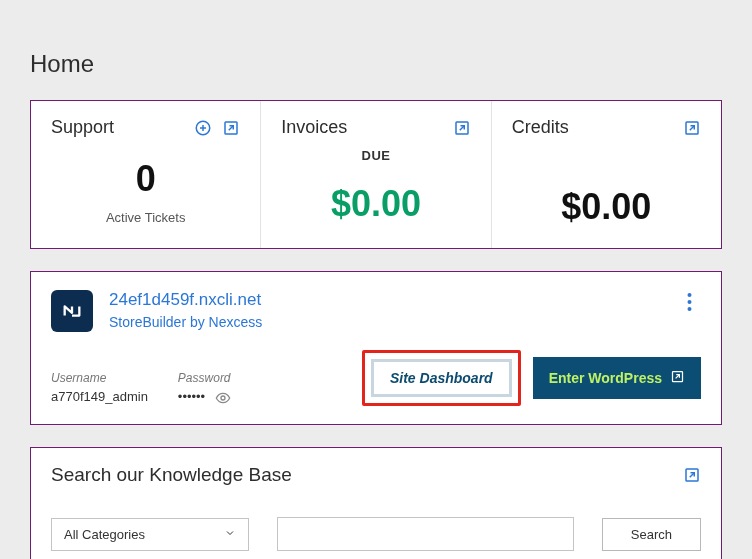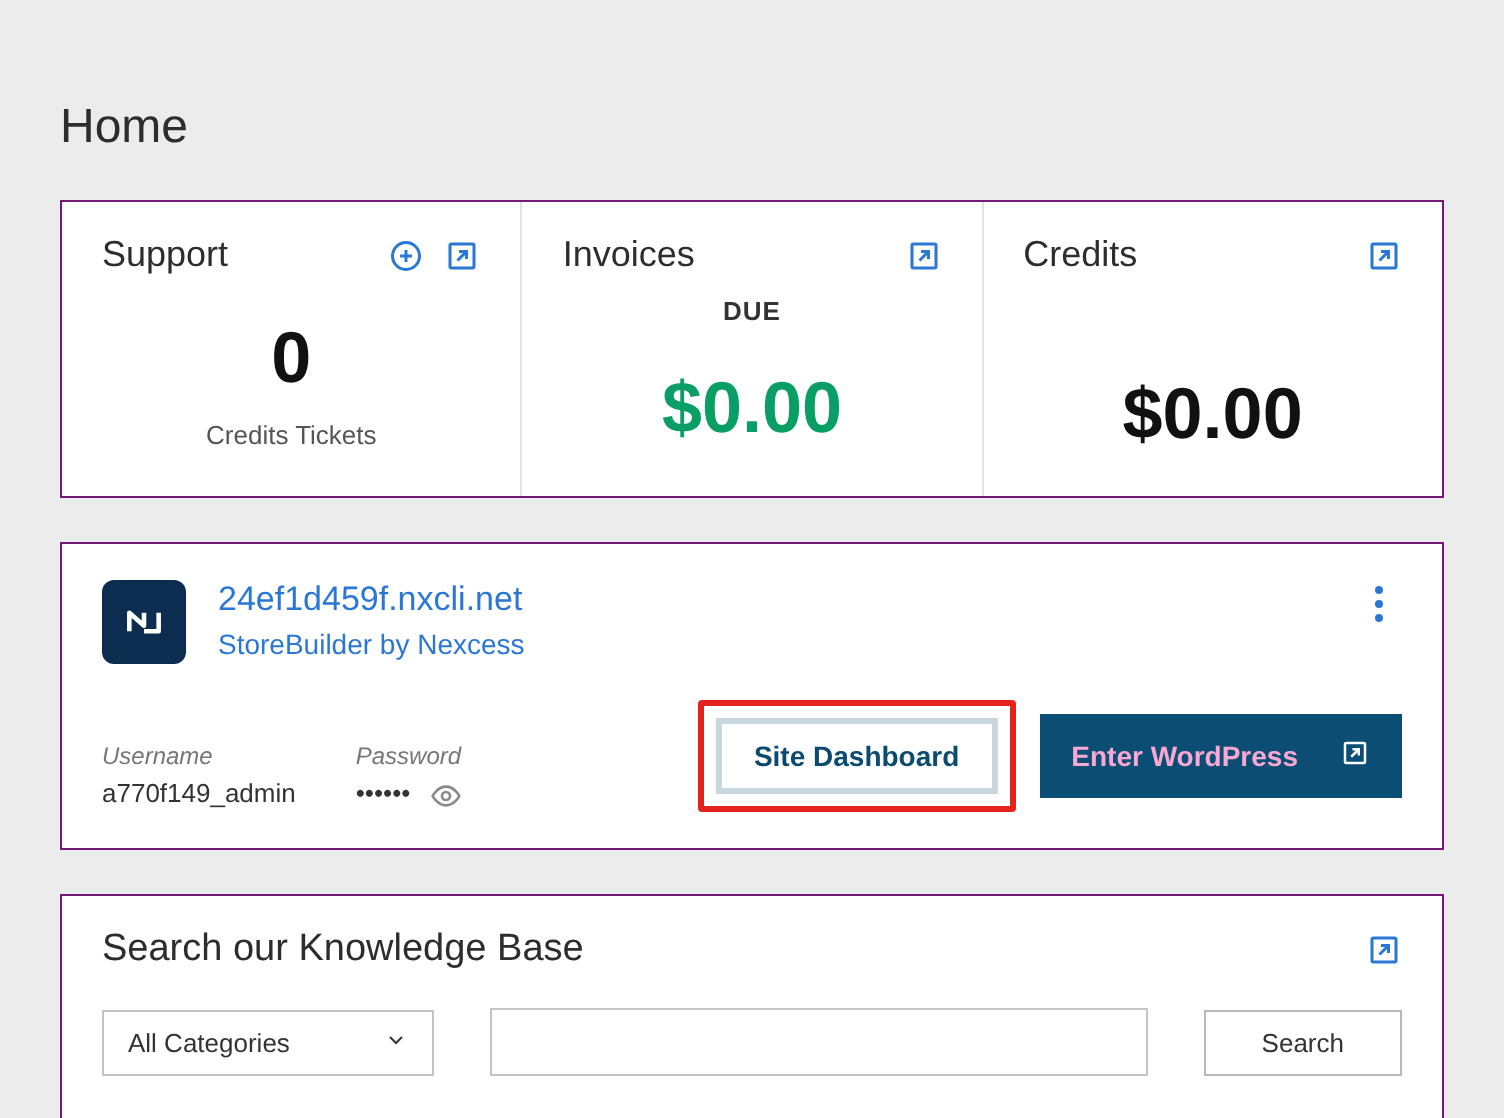--- a/index.html
+++ b/index.html
@@ -101,41 +101,42 @@
     border-radius: 2px;
   }
   .btn-secondary {
     background: #fff;
     border: 3px solid #c7d6df;
     color: #0c4b70;
     font-weight: 600;
     font-size: 14px;
     padding: 8px 16px;
     cursor: pointer;
+    font-style: italic;
   }
   .btn-primary {
     background: #0b4d73;
-    color: #f9a8d4;
+    color: #bef264;
     border: none;
     font-weight: 600;
     font-size: 14px;
     padding: 12px 16px;
-    display: flex; align-items:center; gap: 21px;
+    display: flex; align-items:center; gap: 8px;
     cursor: pointer;
   }
   
   .kb-card { padding: 16px 20px 22px 20px; }
-  .kb-header { display:flex; justify-content:space-between; align-items:center; margin-bottom:18px; }
+  .kb-header { display:flex; justify-content:space-between; align-items:center; margin-bottom:31px; }
   .kb-title { font-size: 19px; font-weight: 400; color:#2d2d2d; }
   .kb-row { display:flex; gap: 28px; align-items:center; }
   .kb-select {
     position:relative;
     border:1px solid #c4c4c4;
     padding: 8px 12px;
-    width: 166px;
+    width: 198px;
     font-size: 13px;
     color:#333;
     display:flex; justify-content:space-between; align-items:center;
     cursor:pointer;
     background:#fff;
   }
   .kb-input {
     flex:1;
     border:1px solid #c4c4c4;
     height: 34px;
@@ -172,21 +173,21 @@
         <span>
           <svg class="icon-svg" width="18" height="18" viewBox="0 0 24 24" fill="none" stroke="#2b77d6" stroke-width="2">
               <rect x="4" y="4" width="16" height="16" rx="1"></rect>
               <line x1="9" y1="15" x2="15" y2="9"></line>
               <polyline points="10 9 15 9 15 14"></polyline>
             </svg>
         </span>
       </div>
     </div>
     <div class="stat-value">0</div>
-    <div class="stat-foot">Credits Tickets</div>
+    <div class="stat-foot">Active Tickets</div>
   </div>
 
   <div class="stat">
     <div class="stat-header">
       <div class="stat-title">Invoices</div>
       <div class="stat-icons">
         <span>
           <svg class="icon-svg" width="18" height="18" viewBox="0 0 24 24" fill="none" stroke="#2b77d6" stroke-width="2">
               <rect x="4" y="4" width="16" height="16" rx="1"></rect>
               <line x1="9" y1="15" x2="15" y2="9"></line>

